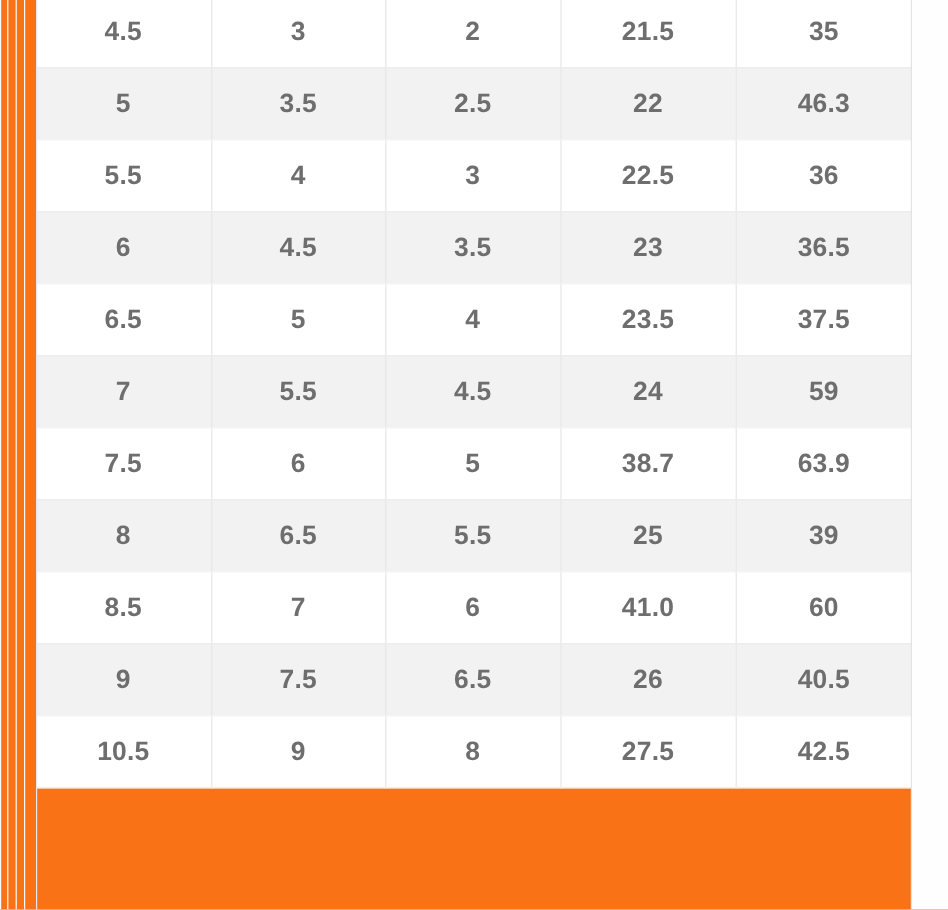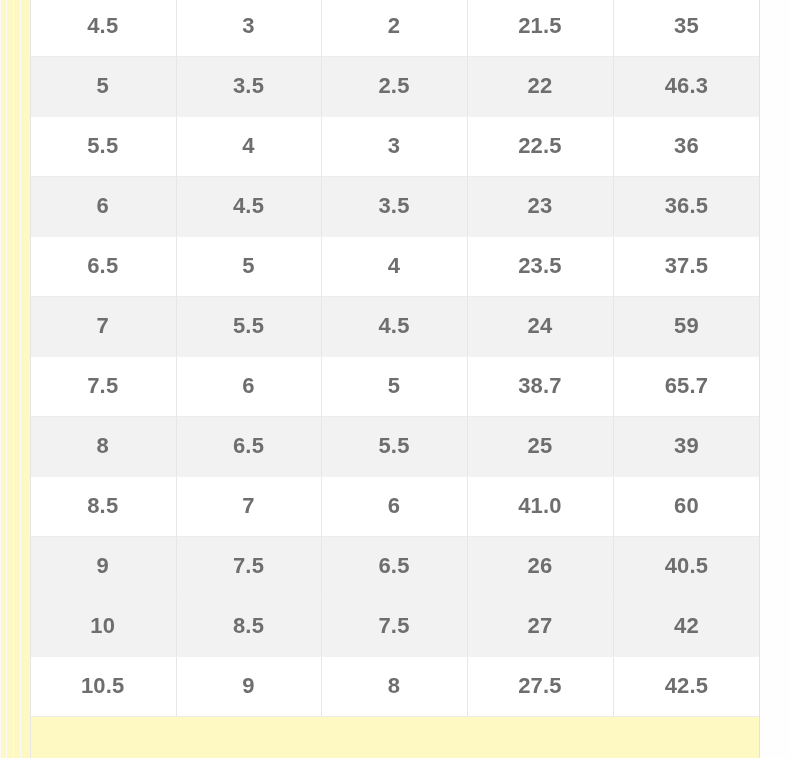--- a/index.html
+++ b/index.html
@@ -12,21 +12,21 @@
     height: 758px;
     overflow: hidden;
     font-family: "Liberation Sans", "DejaVu Sans", sans-serif;
   }
 
   
   #page {
     position: relative;
     width: 790px;
     height: 758px;
-    background: #fef9c3;
+    background: #f97316;
     overflow: hidden;
   }
 
   
   .gutter-rule {
     position: absolute;
     top: 0;
     bottom: 0;
     width: 1px;
     background: #fafafa;
@@ -186,21 +186,21 @@
             <td>5.5</td>
             <td>4.5</td>
             <td>24</td>
             <td>59</td>
           </tr>
           <tr class="plain">
             <td>7.5</td>
             <td>6</td>
             <td>5</td>
             <td>38.7</td>
-            <td>65.7</td>
+            <td>63.9</td>
           </tr>
           <tr class="stripe">
             <td>8</td>
             <td>6.5</td>
             <td>5.5</td>
             <td>25</td>
             <td>39</td>
           </tr>
           <tr class="plain">
             <td>8.5</td>
@@ -209,27 +209,20 @@
             <td>41.0</td>
             <td>60</td>
           </tr>
           <tr class="stripe">
             <td>9</td>
             <td>7.5</td>
             <td>6.5</td>
             <td>26</td>
             <td>40.5</td>
           </tr>
-          <tr class="stripe">
-            <td>10</td>
-            <td>8.5</td>
-            <td>7.5</td>
-            <td>27</td>
-            <td>42</td>
-          </tr>
           <tr class="plain">
             <td>10.5</td>
             <td>9</td>
             <td>8</td>
             <td>27.5</td>
             <td>42.5</td>
           </tr>
         </tbody>
     </table>
   </div>

